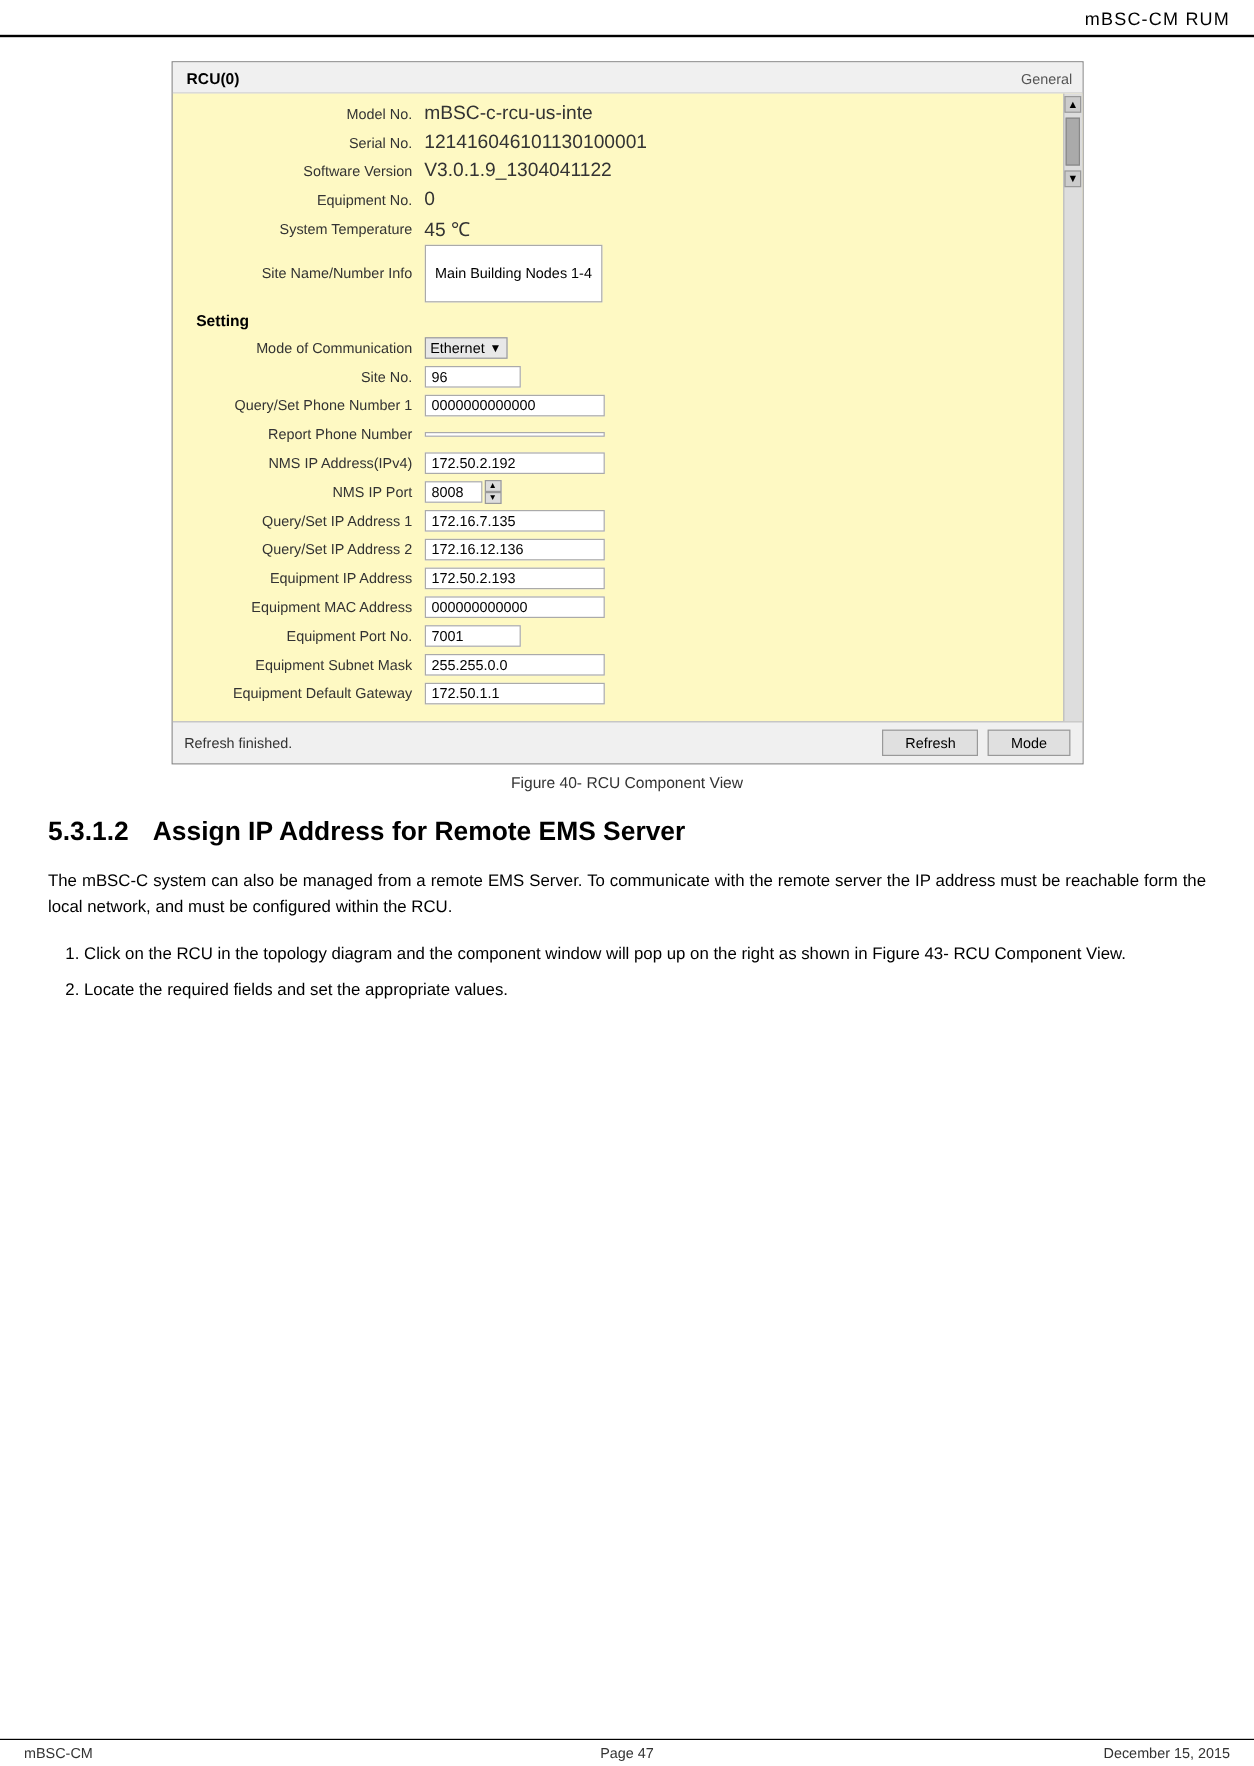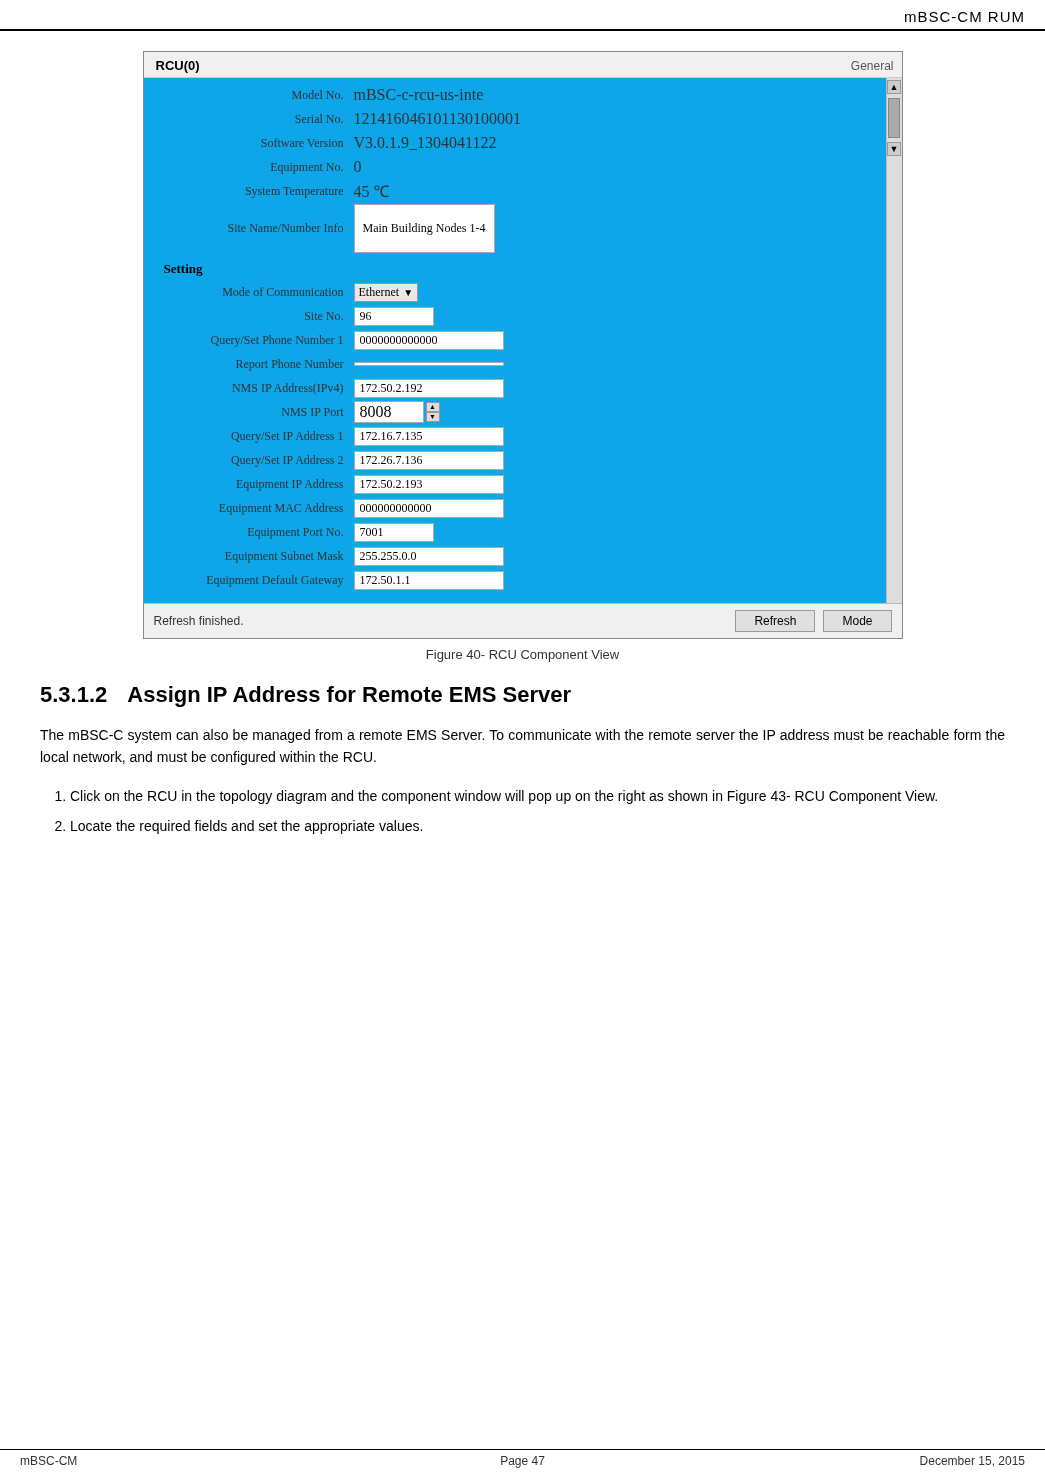--- a/index.html
+++ b/index.html
@@ -56,22 +56,21 @@
       font-weight: bold;
     }
 
     .window-tab {
       font-size: 12px;
       color: #555;
     }
 
     .window-body {
       display: flex;
-      background: #0ea5e9;
-      font-family: Liberation Serif, serif;
+      background: #fef9c3;
     }
 
     .window-scroll-area {
       flex: 1;
       padding: 6px 10px 6px 10px;
     }
 
     .scrollbar {
       width: 16px;
       background: #ddd;
@@ -175,22 +174,22 @@
 
     .spinbox {
       display: flex;
       align-items: center;
     }
 
     .spinbox-input {
       background: #fff;
       border: 1px solid #aaa;
       padding: 1px 5px;
-      font-size: 16px;
-      width: 70px;
+      font-size: 12px;
+      width: 48px;
     }
 
     .spinbox-buttons {
       display: flex;
       flex-direction: column;
       margin-left: 2px;
     }
 
     .spinbox-btn {
       width: 14px;
@@ -401,21 +400,21 @@
               </div>
             </div>
 
             <div class="info-row">
               <span class="info-label">Query/Set IP Address 1</span>
               <span class="info-value-box">172.16.7.135</span>
             </div>
 
             <div class="info-row">
               <span class="info-label">Query/Set IP Address 2</span>
-              <span class="info-value-box">172.26.7.136</span>
+              <span class="info-value-box">172.16.12.136</span>
             </div>
 
             <div class="info-row">
               <span class="info-label">Equipment IP Address</span>
               <span class="info-value-box">172.50.2.193</span>
             </div>
 
             <div class="info-row">
               <span class="info-label">Equipment MAC Address</span>
               <span class="info-value-box">000000000000</span>

